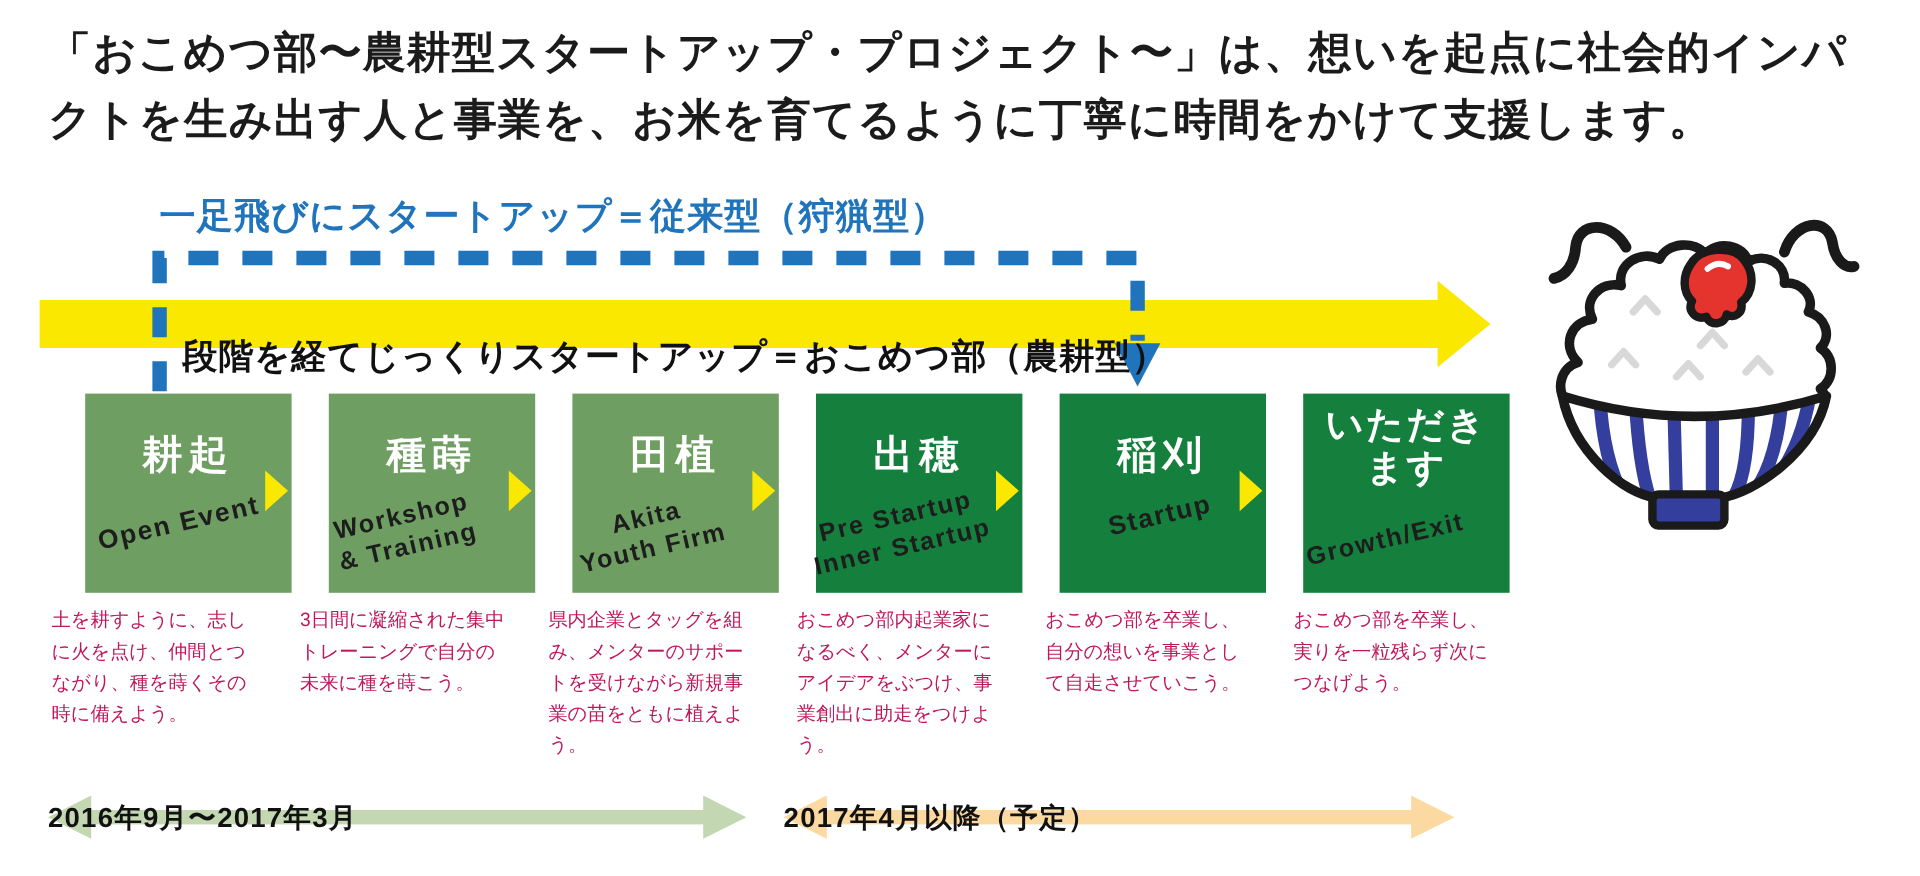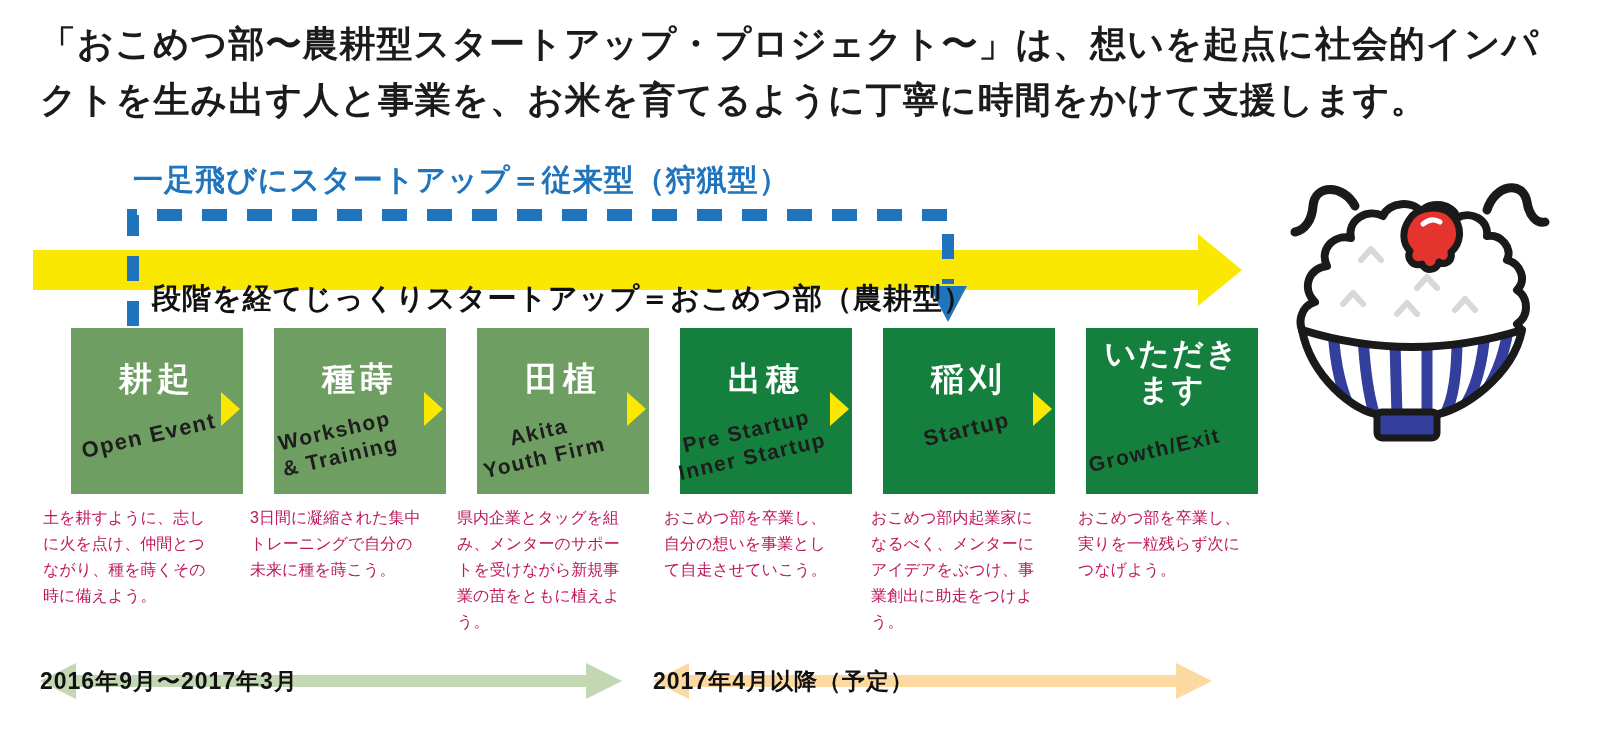--- a/index.html
+++ b/index.html
@@ -127,22 +127,22 @@
 <div class="gap-triangle" style="left:221px"></div>
 <div class="gap-triangle" style="left:424px"></div>
 <div class="gap-triangle" style="left:627px"></div>
 <div class="gap-triangle" style="left:830px"></div>
 <div class="gap-triangle" style="left:1033px"></div>
 
 <div class="abs descs-row">
   <div class="stage-desc">土を耕すように、志しに火を点け、仲間とつながり、種を蒔くその時に備えよう。</div>
   <div class="stage-desc">3日間に凝縮された集中トレーニングで自分の未来に種を蒔こう。</div>
   <div class="stage-desc">県内企業とタッグを組み、メンターのサポートを受けながら新規事業の苗をともに植えよう。</div>
+  <div class="stage-desc">おこめつ部内起業家になるべく、メンターにアイデアをぶつけ、事業創出に助走をつけよう。</div>
   <div class="stage-desc">おこめつ部を卒業し、自分の想いを事業として自走させていこう。</div>
-  <div class="stage-desc">おこめつ部内起業家になるべく、メンターにアイデアをぶつけ、事業創出に助走をつけよう。</div>
   <div class="stage-desc">おこめつ部を卒業し、実りを一粒残らず次につなげよう。</div>
 </div>
 
 <div class="period-arrow green" style="left:40px;width:582px;">
   <div class="head left"></div>
   <div class="bar"></div>
   <div class="head right"></div>
   <div class="period-label">2016年9月〜2017年3月</div>
 </div>
 <div class="period-arrow orange" style="left:653px;width:559px;">

